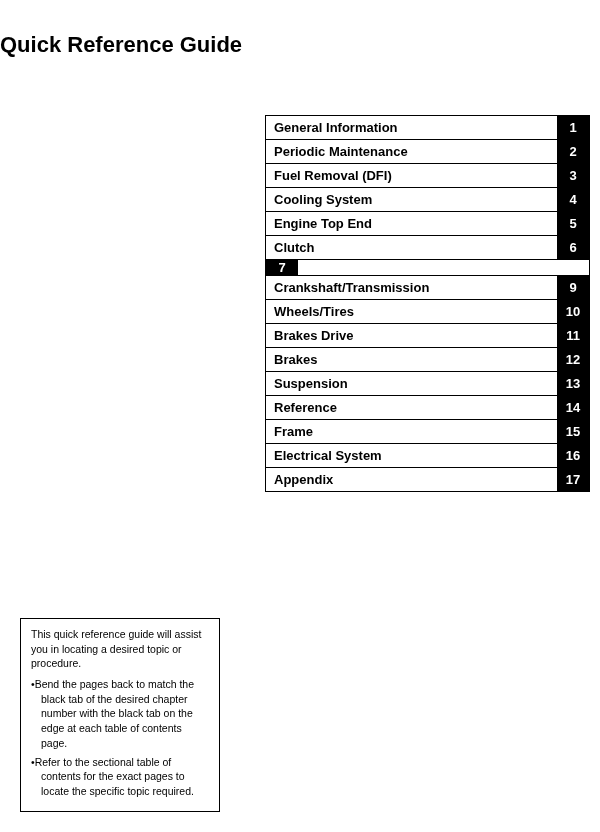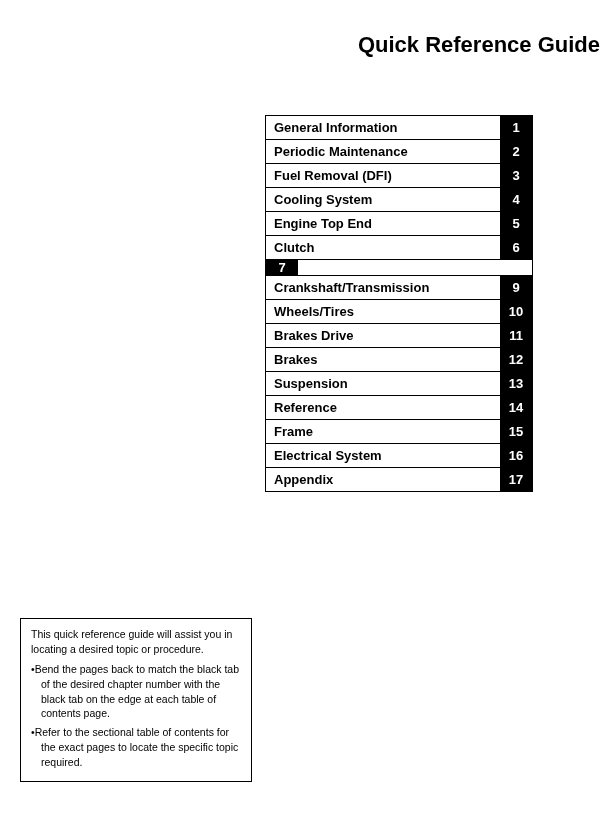--- a/index.html
+++ b/index.html
@@ -11,34 +11,33 @@
     body {
       width: 600px;
       height: 832px;
       background: #ffffff;
       font-family: Arial, Helvetica, sans-serif;
       position: relative;
       overflow: hidden;
     }
 
     .page-title {
-      text-align: right;
+      text-align: left;
       font-size: 22px;
       font-weight: bold;
       padding-top: 32px;
       padding-bottom: 20px;
       color: #000;
-      margin-left: 33px;
     }
 
     .toc-container {
       position: absolute;
       left: 265px;
       top: 115px;
-      width: 268px;
+      width: 325px;
     }
 
     .toc-row {
       display: flex;
       align-items: stretch;
       border: 1.5px solid #000;
       margin-bottom: -1px;
       background: #fff;
     }
 
@@ -61,21 +60,21 @@
       display: flex;
       align-items: center;
       justify-content: center;
       flex-shrink: 0;
     }
 
     .note-box {
       position: absolute;
       left: 20px;
       top: 618px;
-      width: 232px;
+      width: 200px;
       border: 1.5px solid #000;
       padding: 8px 10px;
       font-size: 10.5px;
       color: #000;
       line-height: 1.4;
     }
 
     .note-box p {
       margin-bottom: 4px;
     }

